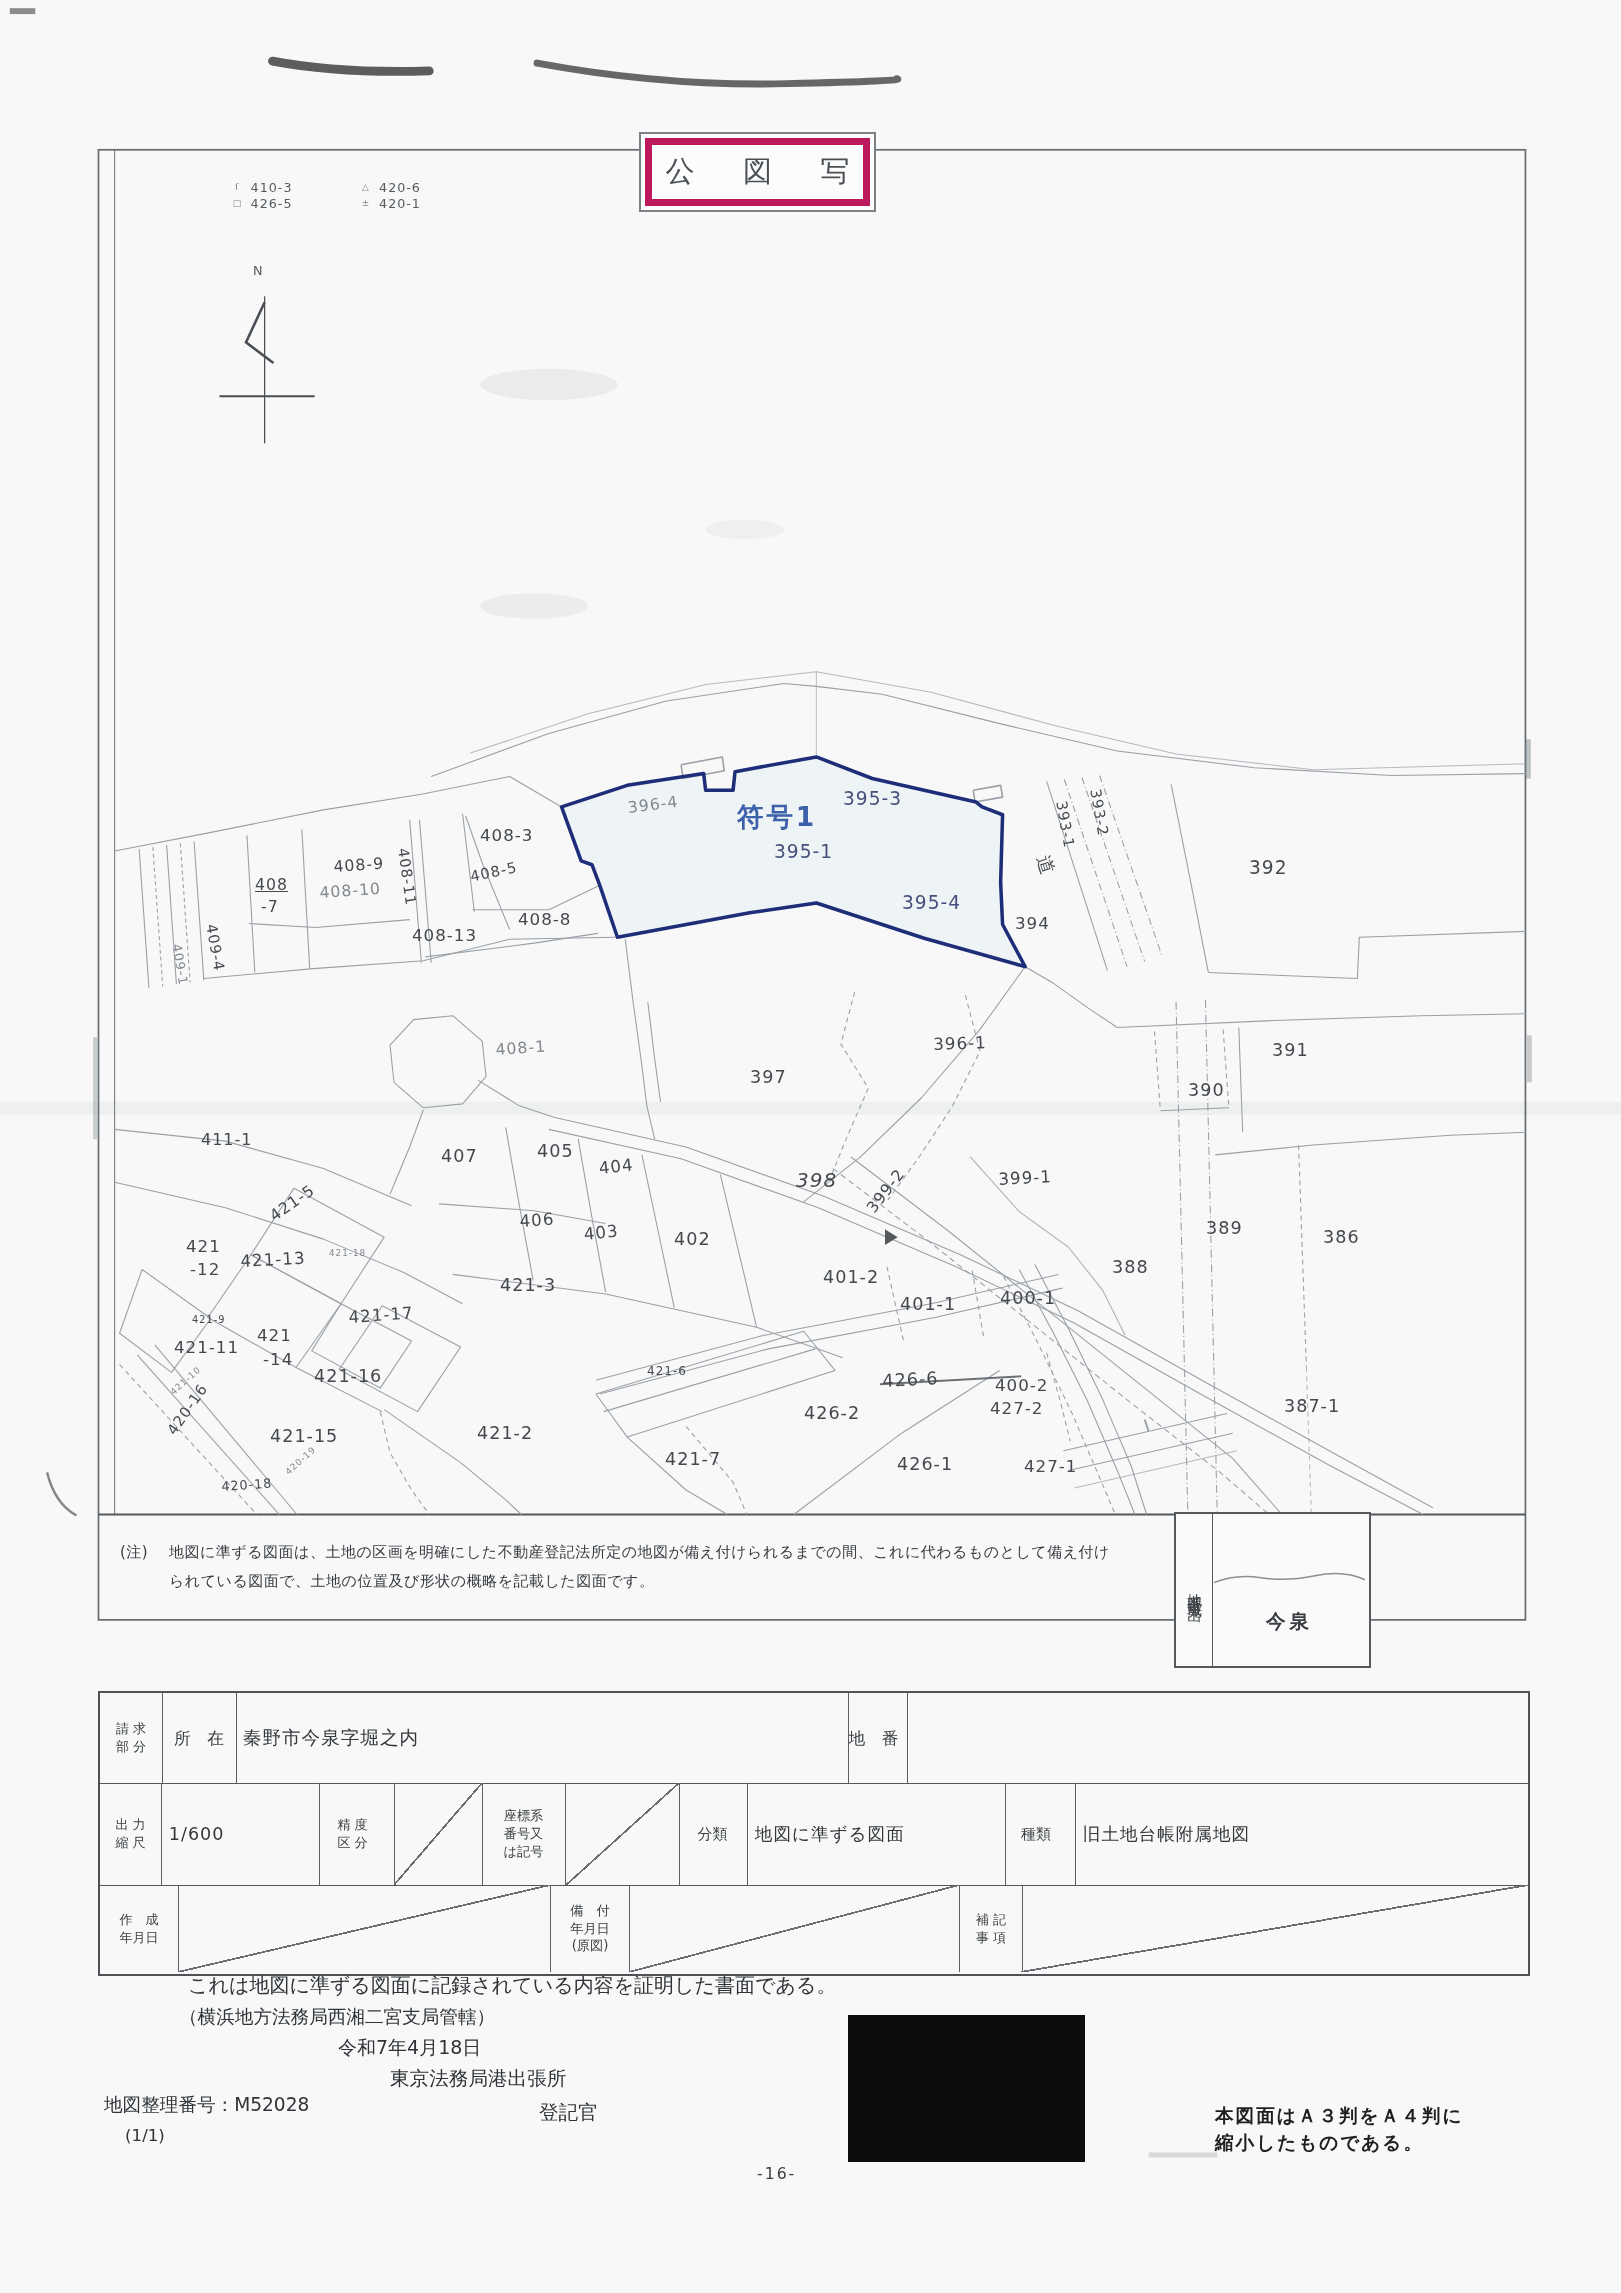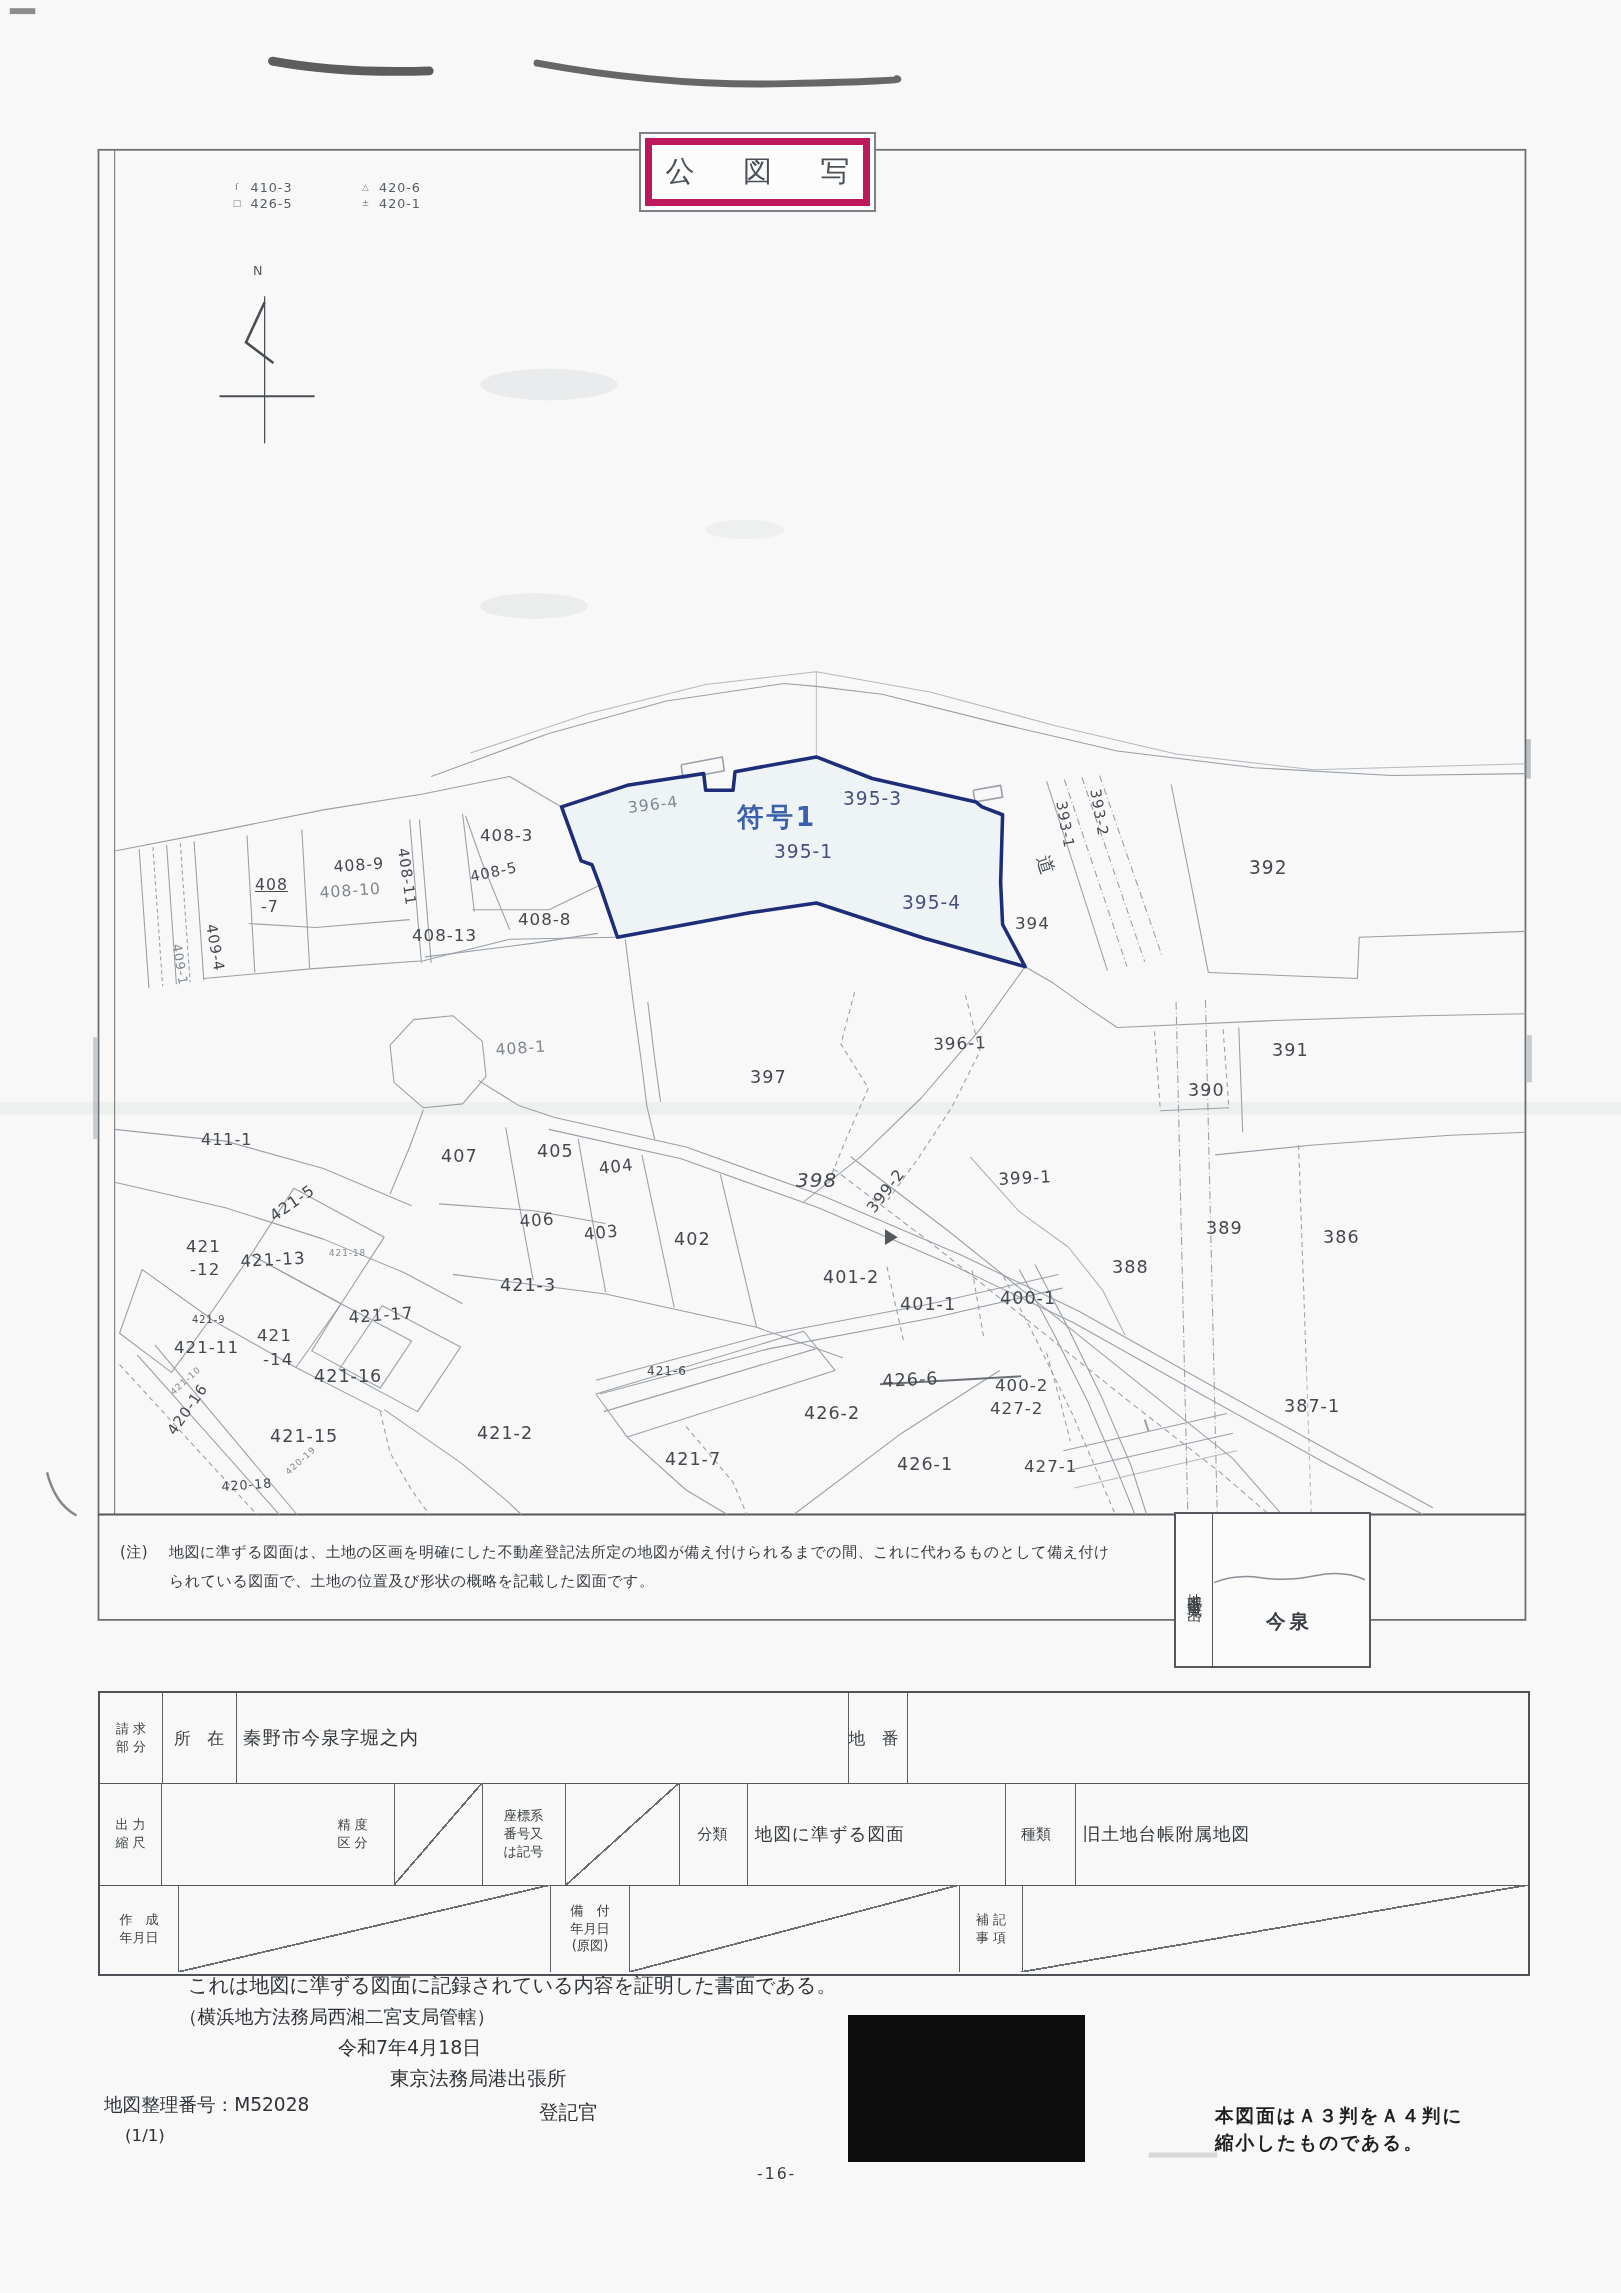--- a/index.html
+++ b/index.html
@@ -330,20 +330,21 @@
     <div class="cell val" style="left:135px;width:605px">秦野市今泉字堀之内</div>
     <div class="cell" style="left:740px;width:67px">
         <span class="lbl" style="font-size:16.7px">地　番</span>
       </div>
   </div>
   <div class="trow" style="top:90px;height:102px">
     <div class="cell" style="left:0;width:61px">
         <span class="lbl">出 力
 縮 尺</span>
       </div>
+    <div class="cell val" style="left:61px;width:150px;font-size:17.6px">1/600</div>
     <div class="cell" style="left:211px;width:83px">
         <span class="lbl">精 度
 区 分</span>
       </div>
     <div class="cell diag" style="left:294px;width:88px"></div>
     <div class="cell" style="left:382px;width:83px">
         <span class="lbl" style="font-size:13.2px">座標系
 番号又
 は記号</span>
       </div>

